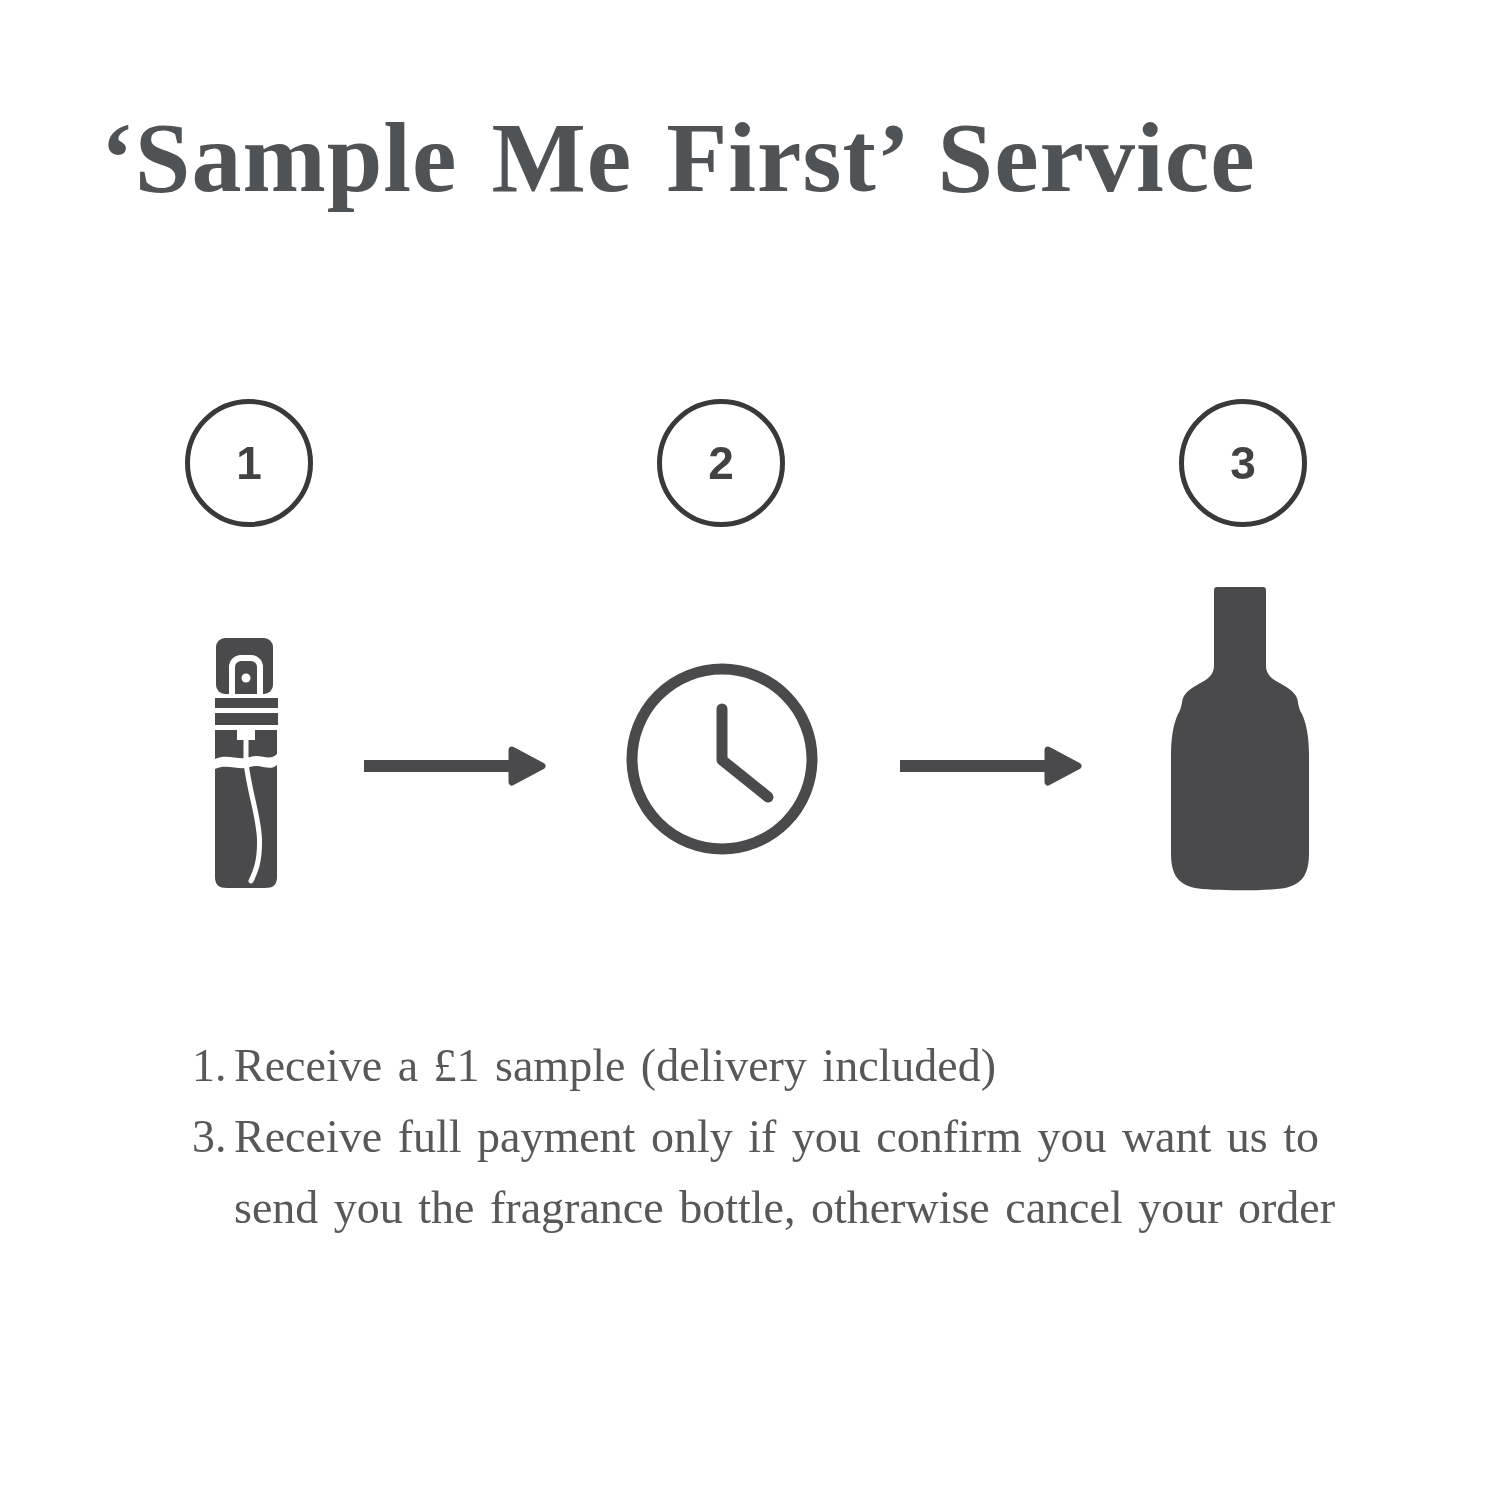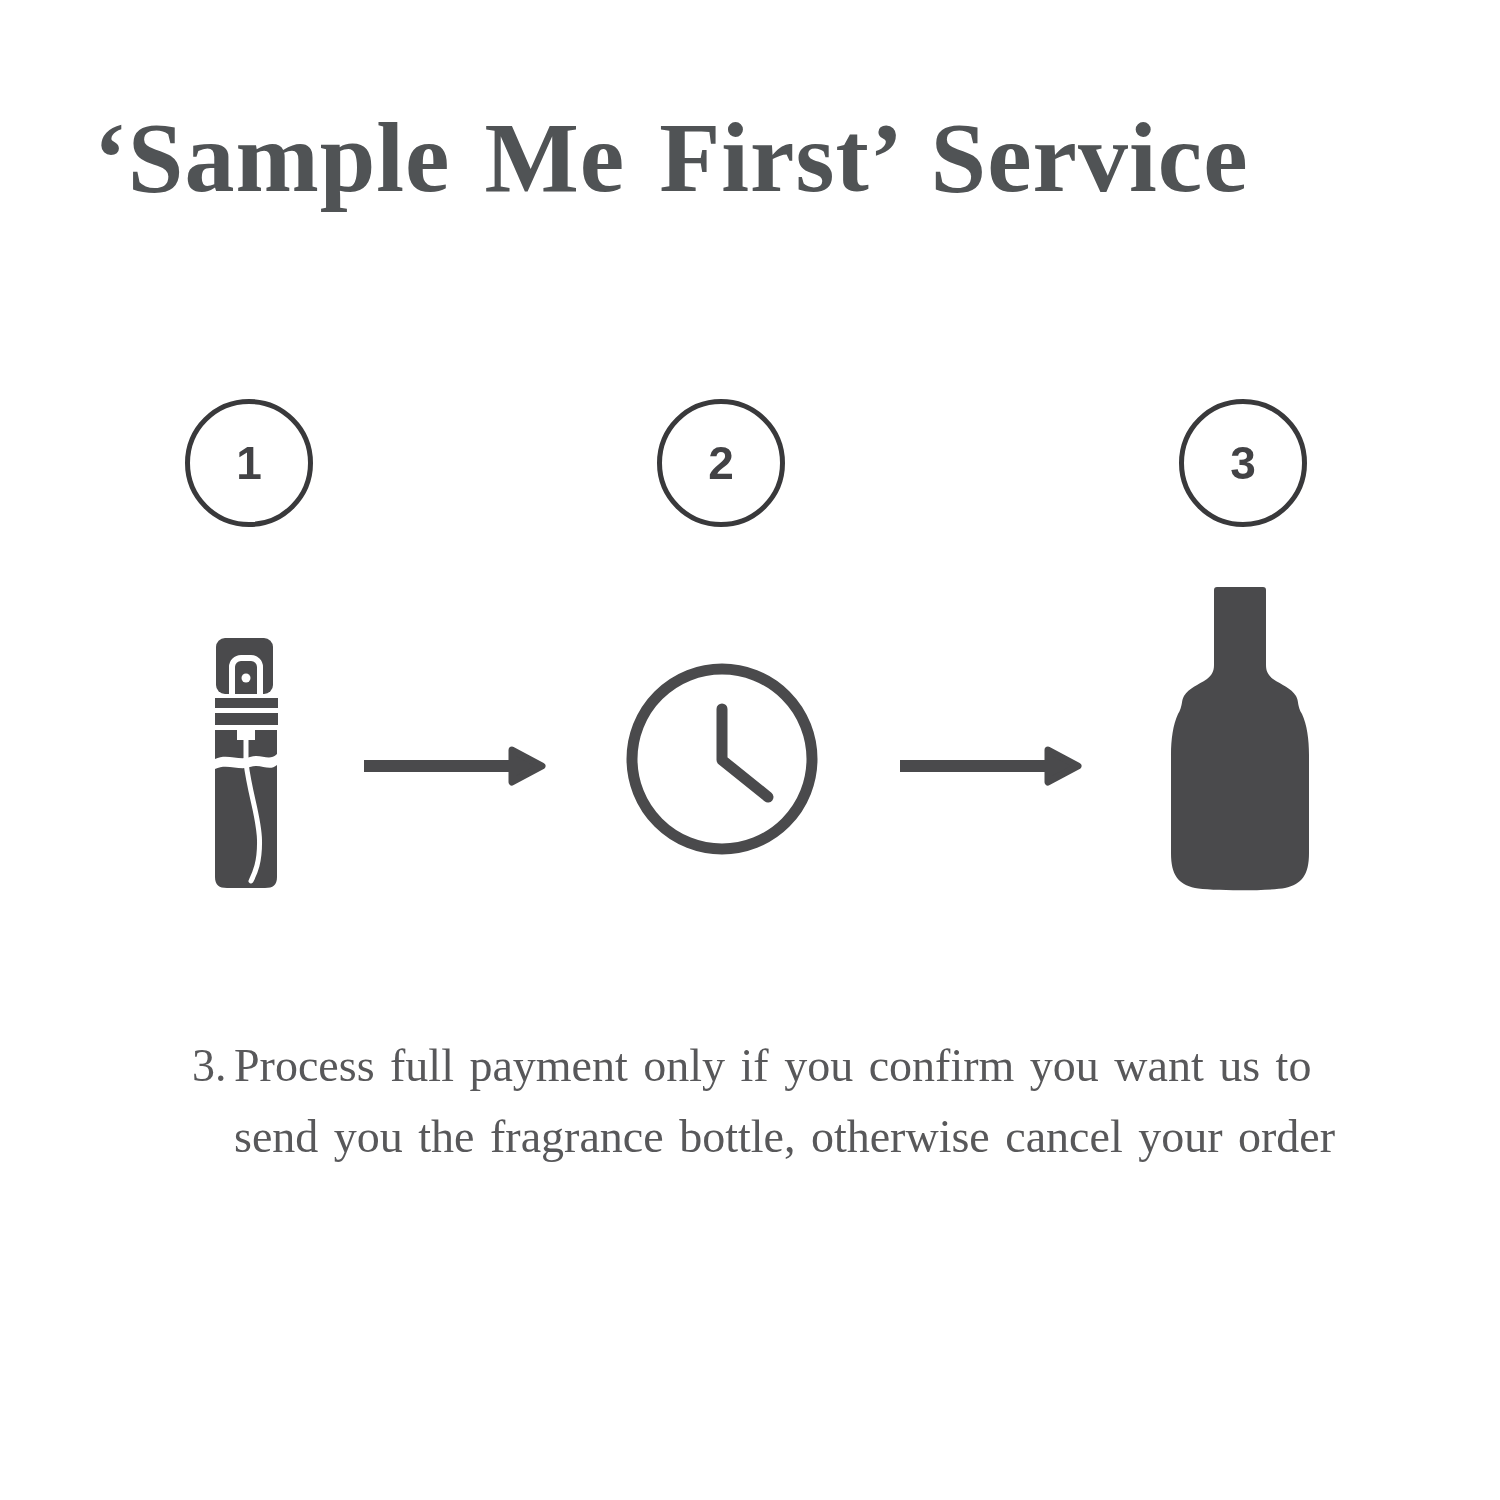--- a/index.html
+++ b/index.html
@@ -5,21 +5,21 @@
   html,body{margin:0;padding:0;}
   #canvas{
     position:relative;
     width:1500px;height:1500px;
     background:var(--bg,#ffffff);
     font-family:"Liberation Serif", serif;
     overflow:hidden;
   }
   .title{
     position:absolute;
-    left:5px;top:100px;width:1332px;
+    left:12px;top:100px;width:1332px;
     text-align:center;
     font-size:100px;
     font-weight:bold;
     letter-spacing:1px;
     word-spacing:8px;
     color:var(--title,#505355);
   }
   .step-circle{
     position:absolute;
     top:399px;
@@ -132,17 +132,20 @@
       C6,156 8,142 13,131
       C18,123 16,118 19,113
       C24,105 33,102 42,96
       C47,92 49,88 49,82
       L49,7
       C49,5 50,4 52,4 Z"></path>
   </svg>
 
   <div class="instructions">
     <div class="instruction">
-      <span class="num">3.</span><span>Process full payment only if you confirm you want us to send you the fragrance bottle, otherwise cancel your order</span>
+      <span class="num">1.</span><span>Receive a £1 sample (delivery included)</span>
+    </div>
+    <div class="instruction">
+      <span class="num">3.</span><span>Receive full payment only if you confirm you want us to send you the fragrance bottle, otherwise cancel your order</span>
     </div>
   </div>
 
 </div>
 
 </body></html>

